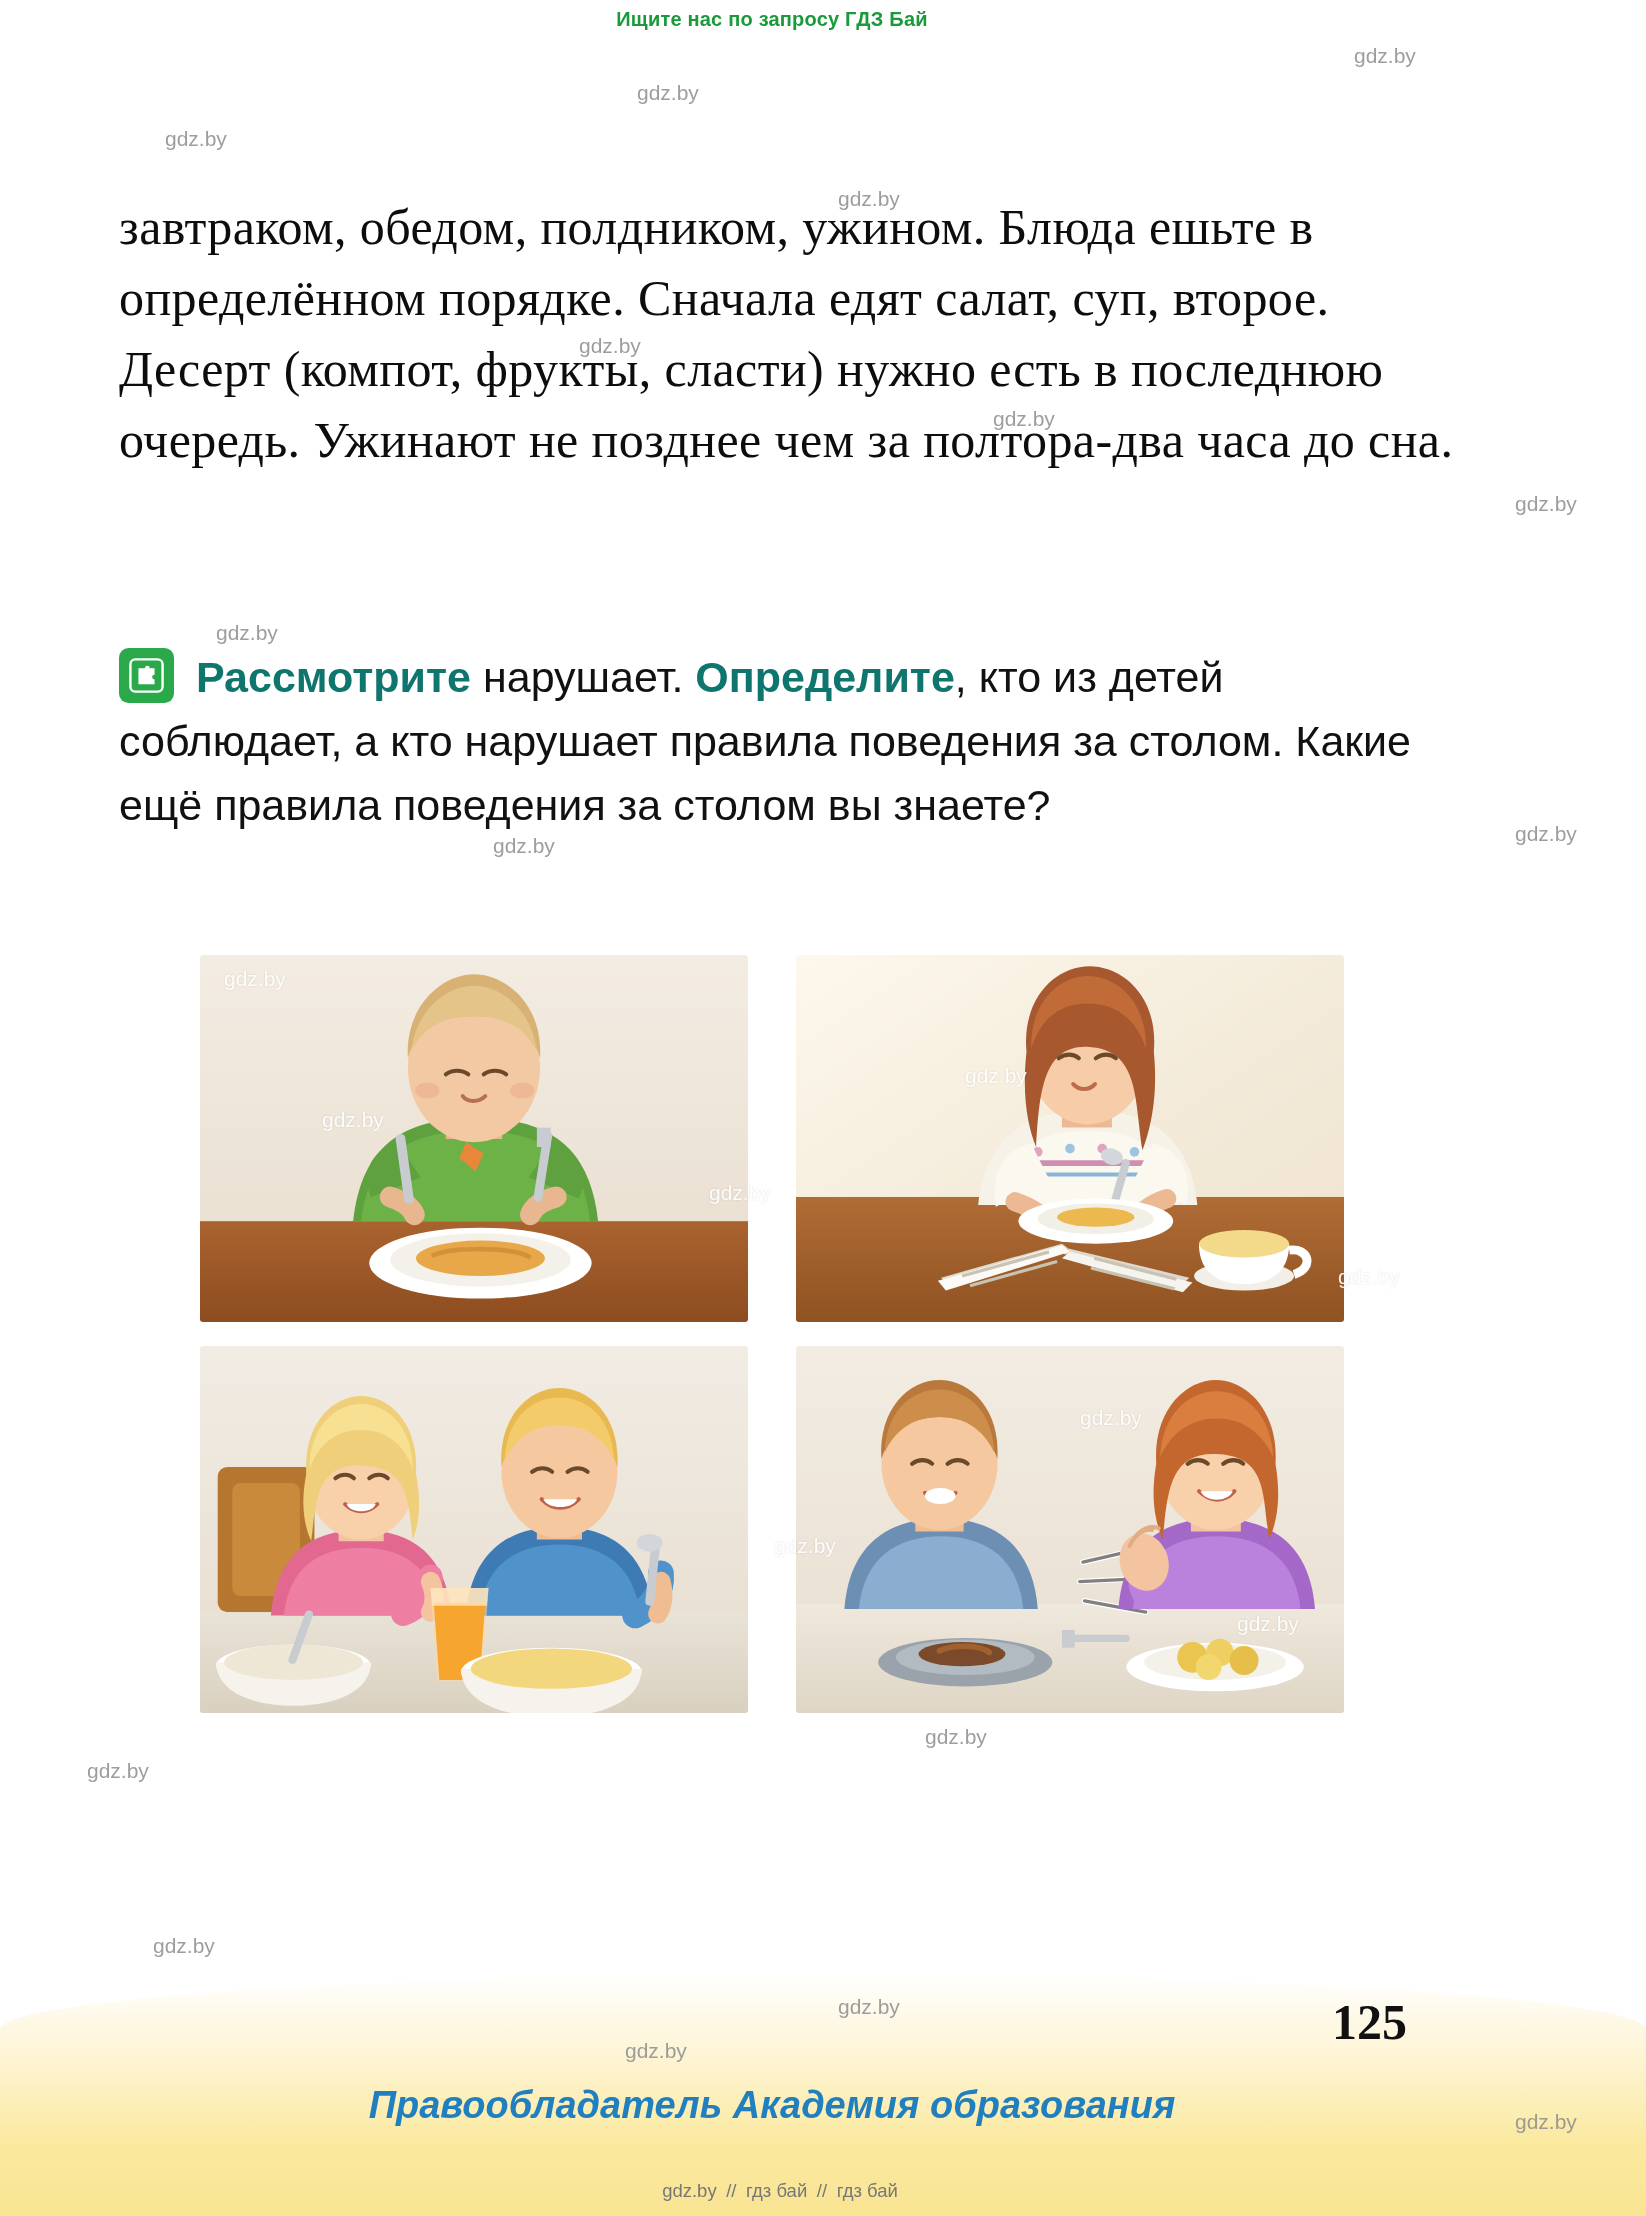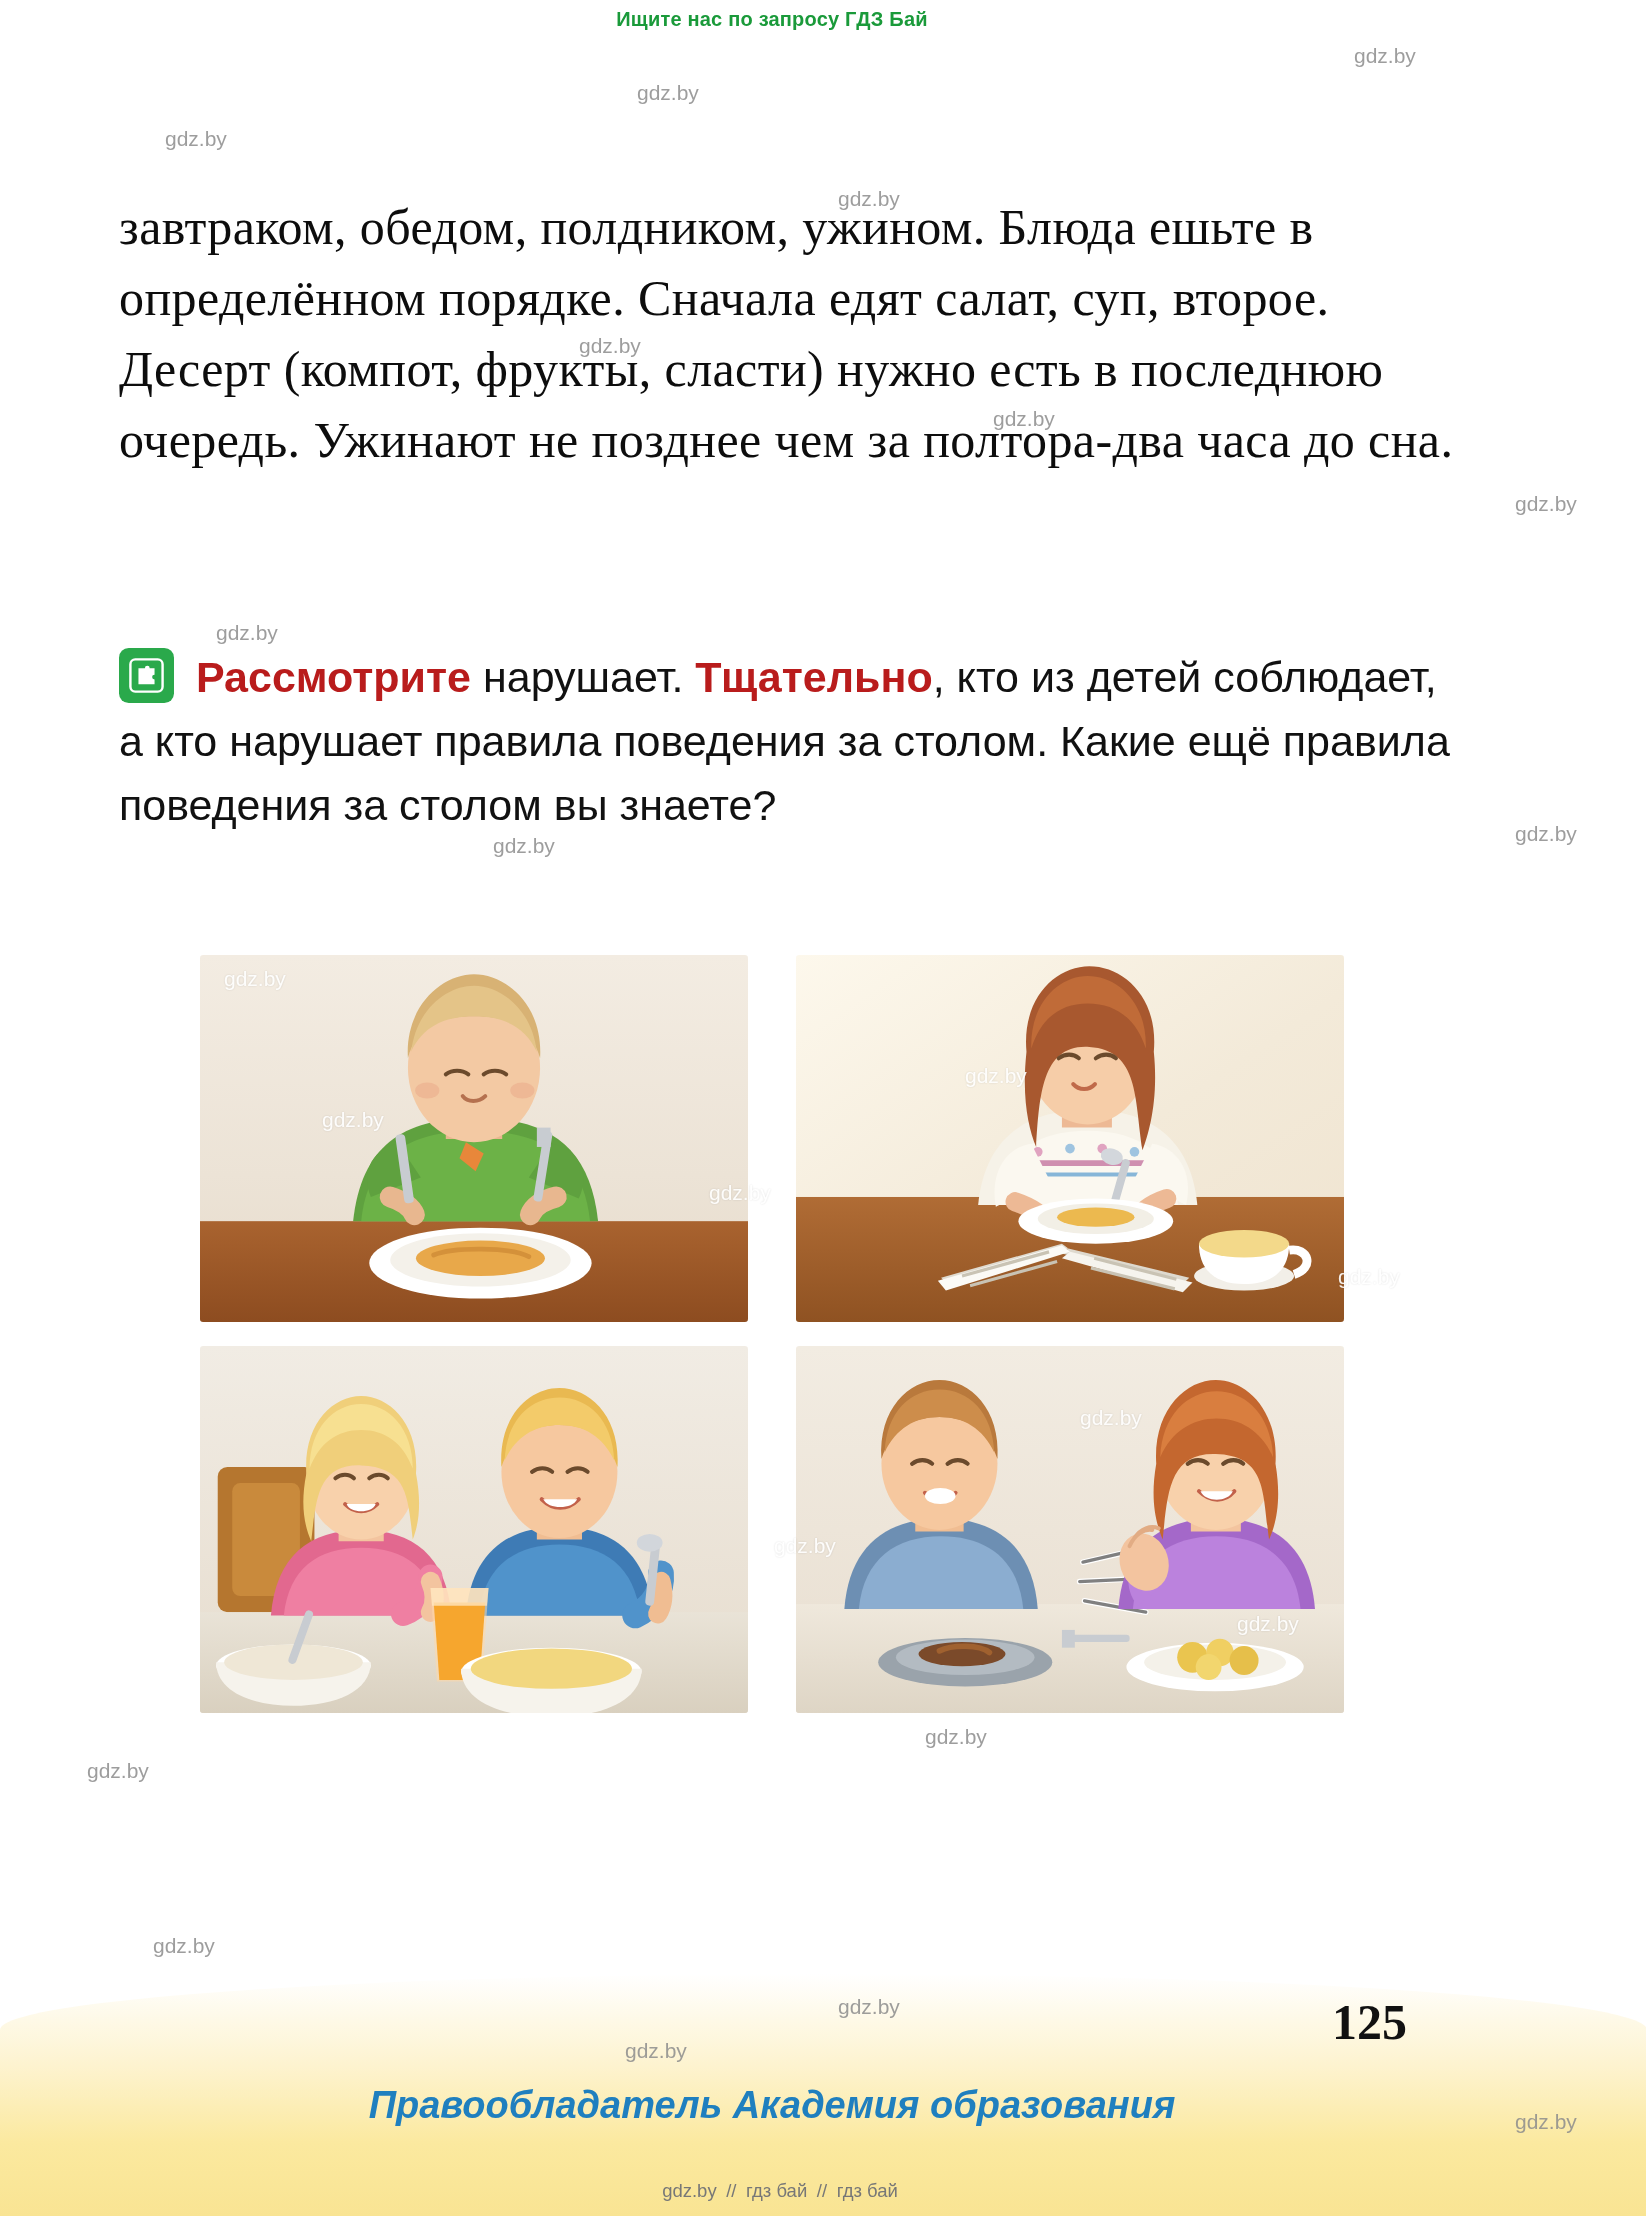--- a/index.html
+++ b/index.html
@@ -73,21 +73,21 @@
   }
   .task-icon svg { display: block; }
   .task-text {
     font-family: "Liberation Sans", sans-serif;
     font-size: 43px;
     line-height: 64px;
     color: #111111;
     text-indent: 77px;
   }
   .task-text .kw {
-    color: #b91c1c;
+    color: #0f766e;
     font-weight: bold;
   }
 
   
   .pics {
     position: absolute;
     top: 955px;
     left: 200px;
     width: 1144px;
     height: 758px;
@@ -169,21 +169,21 @@
   <div class="body-text" id="para-top">завтраком, обедом, полдником, ужином. Блюда ешьте в определённом порядке. Сначала едят салат, суп, второе. Десерт (компот, фрукты, сласти) нужно есть в последнюю очередь. Ужинают не позднее чем за полтора-два часа до сна.</div>
 
   <div class="task-block">
     <div class="task-icon">
       <svg width="37" height="37" viewBox="0 0 46 46" aria-hidden="true">
         <rect x="3" y="3" width="40" height="40" rx="6" fill="none" stroke="#ffffff" stroke-width="3"></rect>
         <path d="M13 14h8a3 3 0 1 1 6 0h6v8a3 3 0 1 0 0 6v6H13z" fill="#ffffff"></path>
       </svg>
     </div>
     <div class="task-text">
-      <span class="kw">Рассмотрите</span><span> нарушает. </span><span class="kw">Тщательно</span><span>, кто из детей соблюдает, а кто нарушает правила поведения за столом. Какие ещё правила поведения за столом вы знаете?</span>
+      <span class="kw">Рассмотрите</span><span> нарушает. </span><span class="kw">Определите</span><span>, кто из детей соблюдает, а кто нарушает правила поведения за столом. Какие ещё правила поведения за столом вы знаете?</span>
     </div>
   </div>
 
   <div class="pics">
 
     <div class="pic">
       <svg width="548" height="367" viewBox="0 0 680 455" preserveAspectRatio="none">
         <defs>
           <linearGradient id="bg1" x1="0" y1="0" x2="0" y2="1">
             <stop offset="0%" stop-color="#f3ece2"></stop>

